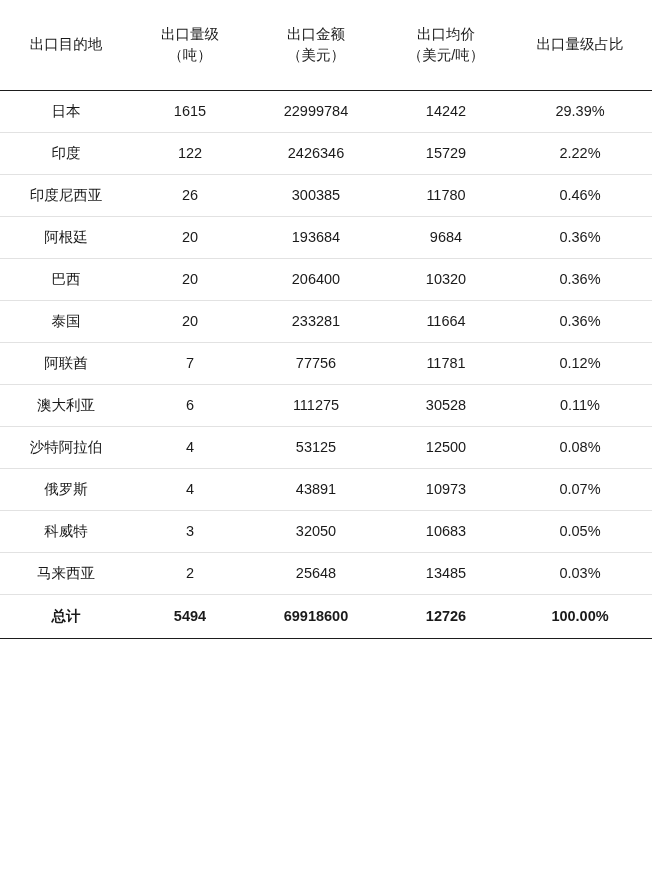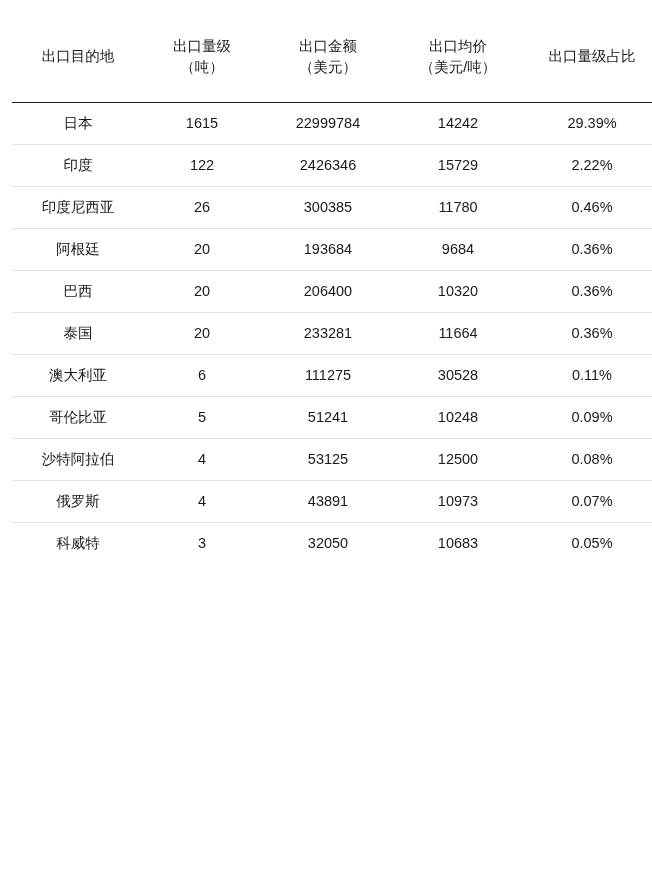--- a/index.html
+++ b/index.html
@@ -11,21 +11,21 @@
   body {
     width: 652px;
     height: 876px;
     font-family: "Liberation Sans", "DejaVu Sans", sans-serif;
     color: #1a1a1a;
     overflow: hidden;
   }
   .table-wrap {
     width: 596px;
     height: 876px;
-    padding: 12px;
+    padding: 0;
   }
   table.export-table {
     width: 652px;
     border-collapse: collapse;
     table-layout: fixed;
   }
   table.export-table col.c0 { width: 132px; }
   table.export-table col.c1 { width: 116px; }
   table.export-table col.c2 { width: 136px; }
   table.export-table col.c3 { width: 124px; }
@@ -144,49 +144,63 @@
         <td>0.36%</td>
       </tr>
       <tr>
         <td>泰国</td>
         <td>20</td>
         <td>233281</td>
         <td>11664</td>
         <td>0.36%</td>
       </tr>
       <tr>
+        <td>阿联酋</td>
+        <td>7</td>
+        <td>77756</td>
+        <td>11781</td>
+        <td>0.12%</td>
+      </tr>
+      <tr>
         <td>澳大利亚</td>
         <td>6</td>
         <td>111275</td>
         <td>30528</td>
         <td>0.11%</td>
       </tr>
       <tr>
-        <td>哥伦比亚</td>
-        <td>5</td>
-        <td>51241</td>
-        <td>10248</td>
-        <td>0.09%</td>
-      </tr>
-      <tr>
         <td>沙特阿拉伯</td>
         <td>4</td>
         <td>53125</td>
         <td>12500</td>
         <td>0.08%</td>
       </tr>
       <tr>
         <td>俄罗斯</td>
         <td>4</td>
         <td>43891</td>
         <td>10973</td>
         <td>0.07%</td>
       </tr>
       <tr>
         <td>科威特</td>
         <td>3</td>
         <td>32050</td>
         <td>10683</td>
         <td>0.05%</td>
       </tr>
+      <tr>
+        <td>马来西亚</td>
+        <td>2</td>
+        <td>25648</td>
+        <td>13485</td>
+        <td>0.03%</td>
+      </tr>
+      <tr class="total-row">
+        <td>总计</td>
+        <td>5494</td>
+        <td>69918600</td>
+        <td>12726</td>
+        <td>100.00%</td>
+      </tr>
     </tbody>
   </table>
 </div>
 
 </body></html>

